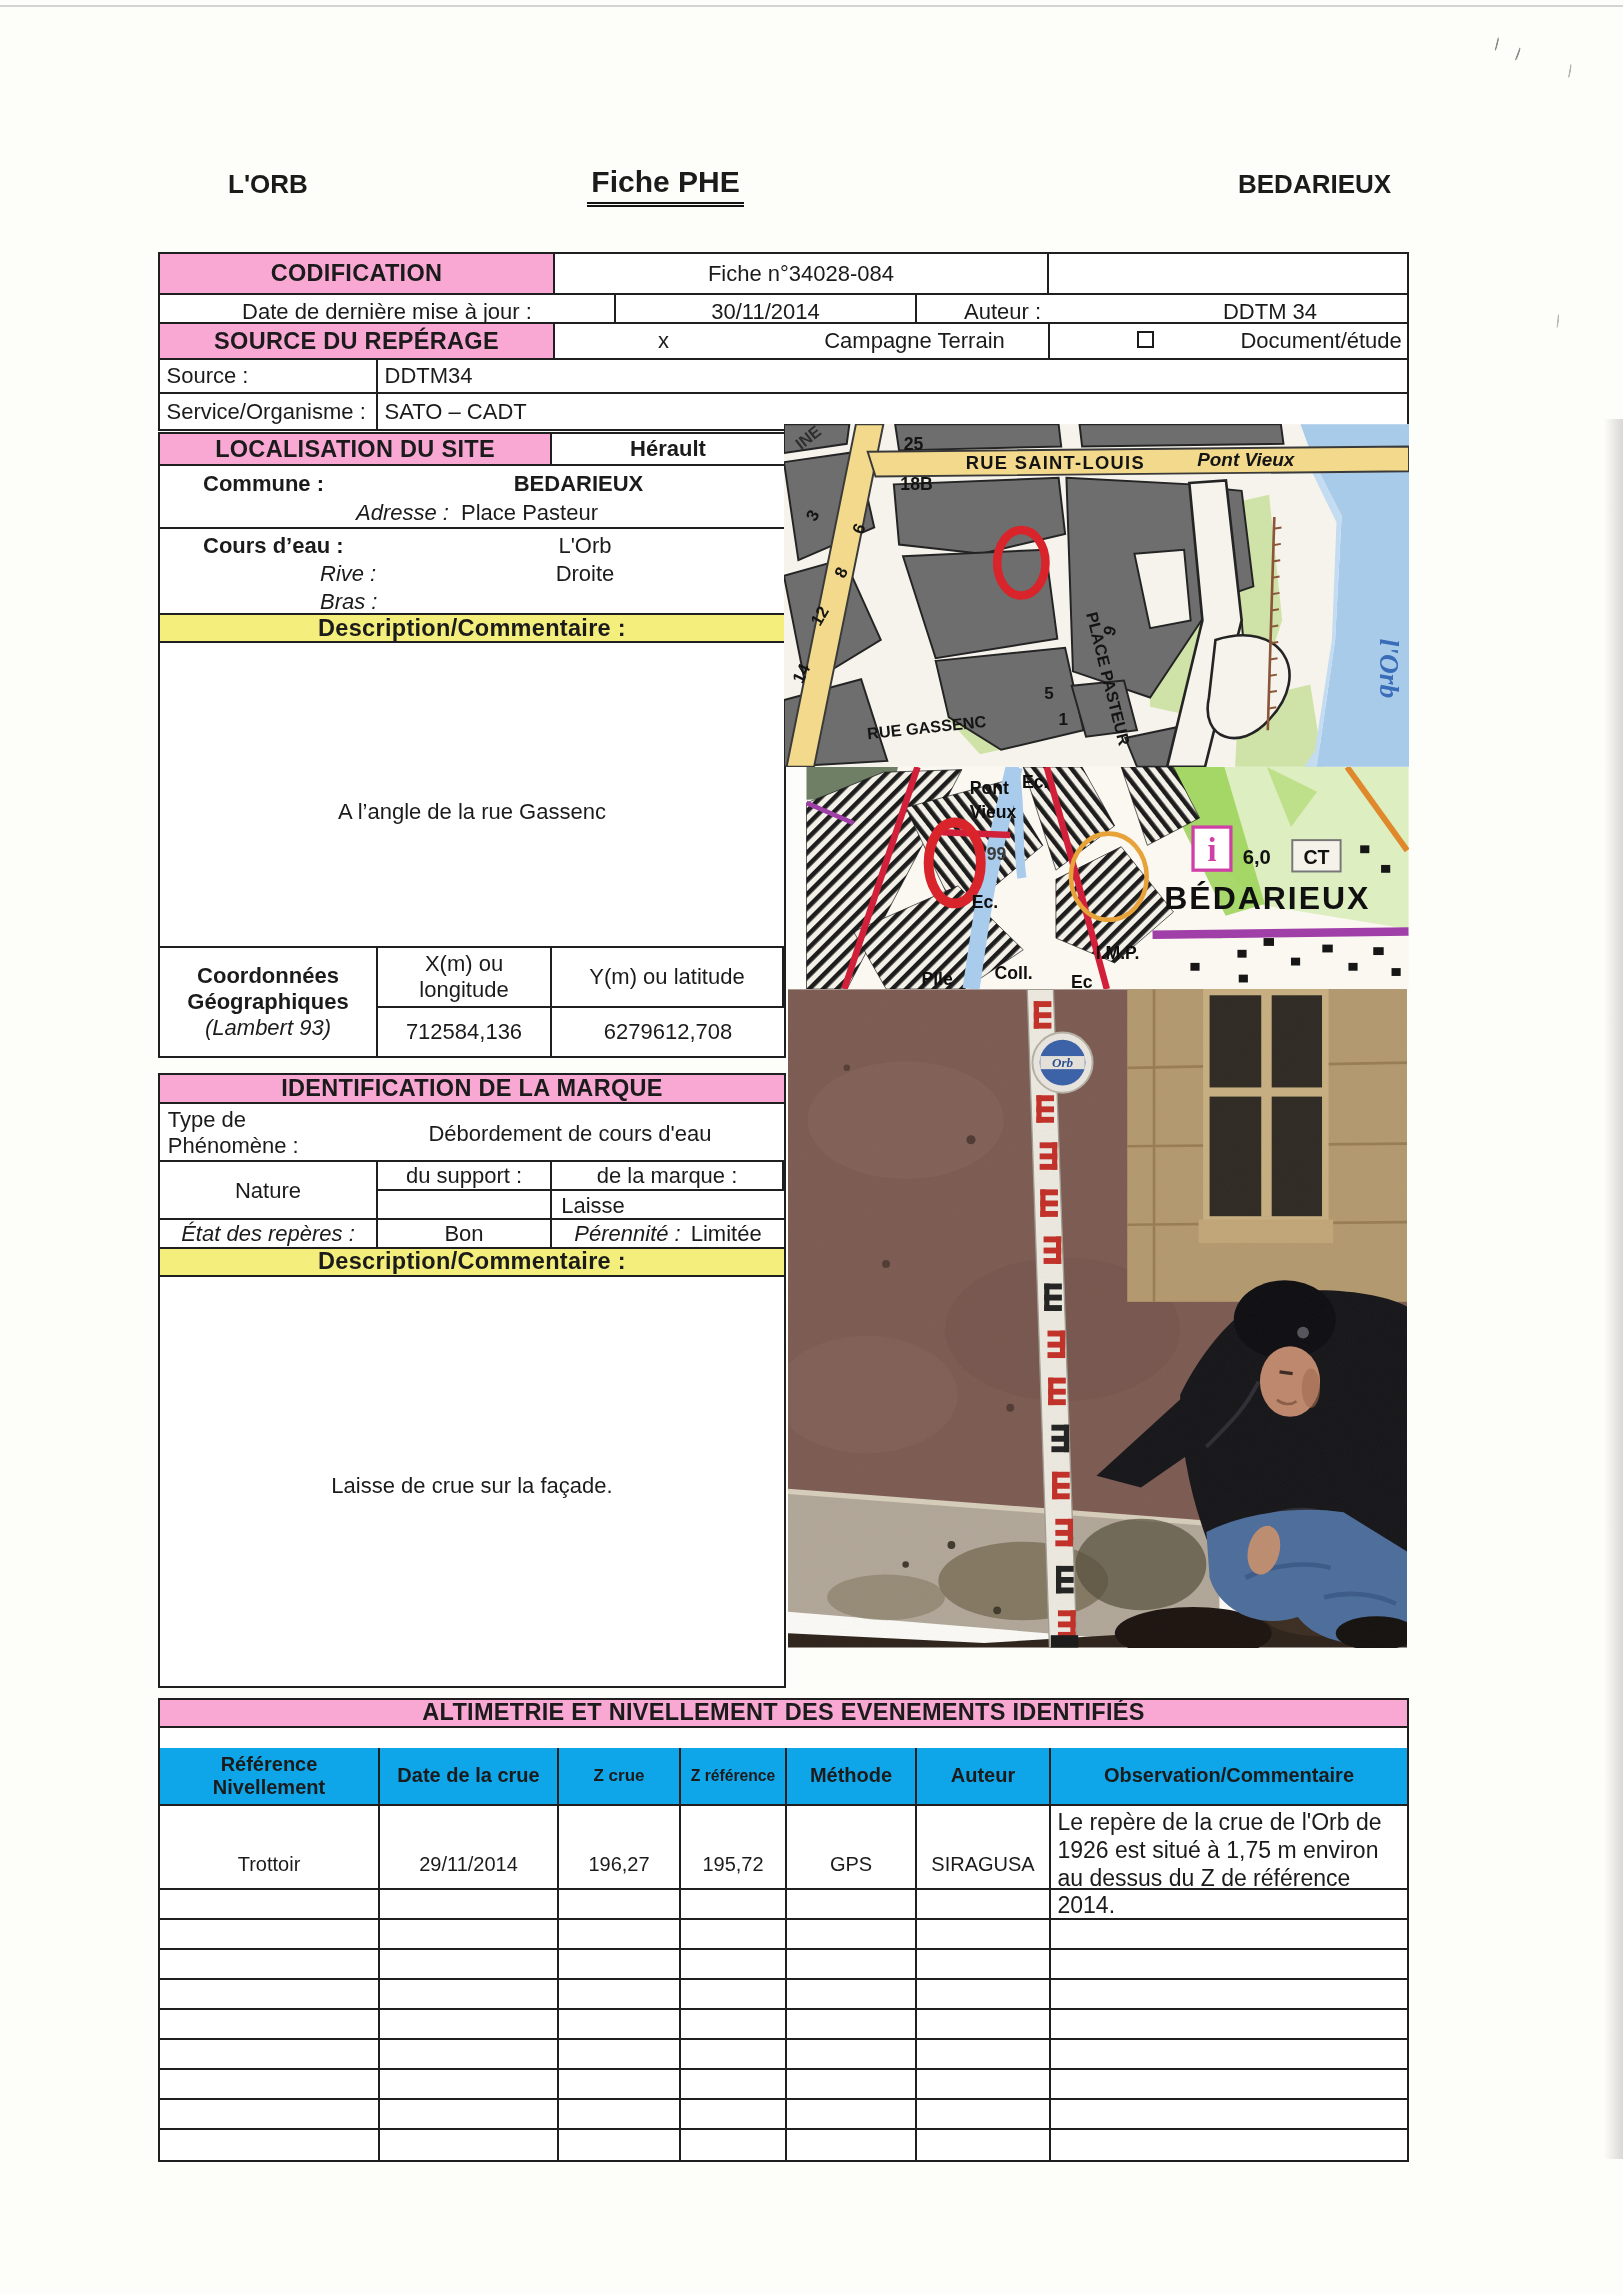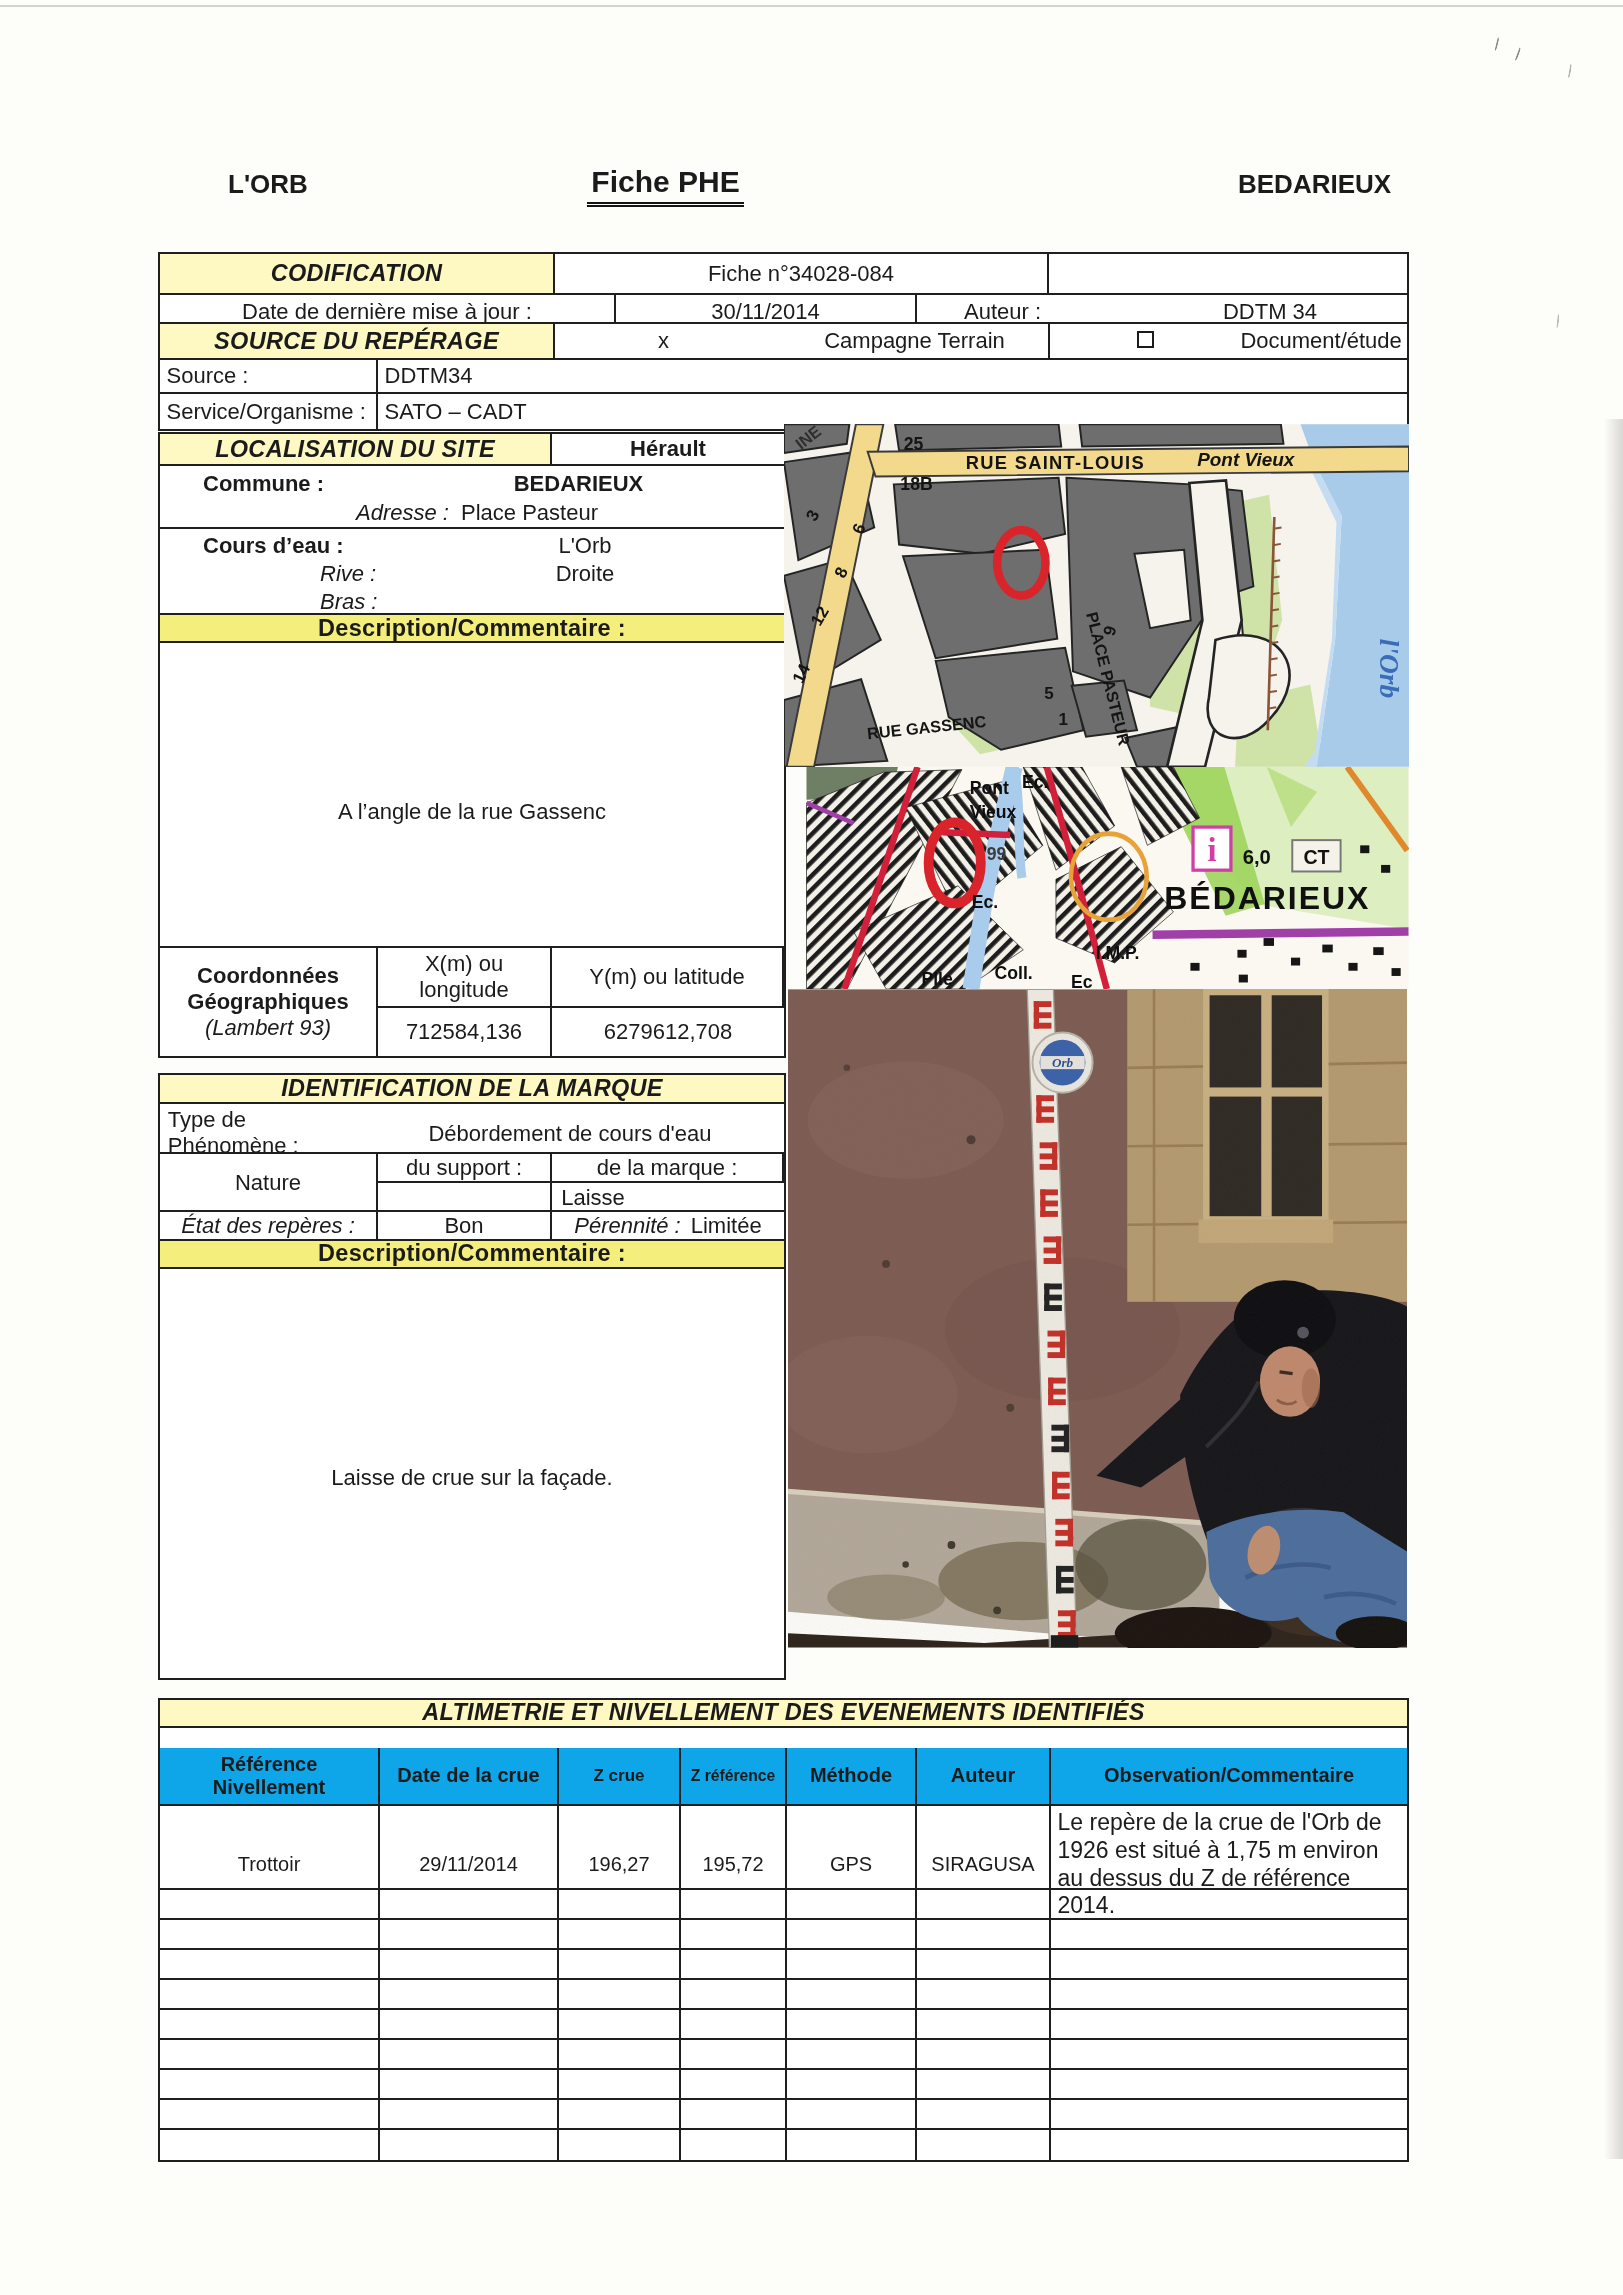--- a/index.html
+++ b/index.html
@@ -7,21 +7,21 @@
   .page { position:relative; width:1623px; height:2295px; background:#fdfdfa; color:#1b1b1b; overflow:hidden; }
   .abs { position:absolute; }
 
   
   .wrap { position:absolute; border:2px solid #1f1f1f; background:#fff; }
   .row  { position:relative; width:100%; border-bottom:2px solid #1f1f1f; }
   .row:last-child { border-bottom:none; }
   .grid { display:grid; }
   .cell { position:relative; border-right:2px solid #1f1f1f; display:flex; align-items:center; justify-content:center; }
   .cell:last-child { border-right:none; }
-  .teal   { background:#fef9c3;font-style:italic; }
+  .teal   { background:#f9a8d4; }
   .yellow { background:#f4ef7c; }
   .grayhd { background:#0ea5e9;margin-top:20px; }
   .ttl  { font-weight:bold; font-size:23.5px; letter-spacing:0.3px; }
   .t34  { font-size:22px; }
   .t31  { font-size:20px; }
   .bold { font-weight:bold; }
   .ital { font-style:italic; }
   .ctr  { text-align:center; }
   .pre  { white-space:pre-line; }
 
@@ -138,21 +138,21 @@
       <div class="cell t34 ctr" style="border-bottom:2px solid #1f1f1f;">Y(m) ou latitude</div>
       <div class="cell t34">712584,136</div>
       <div class="cell t34">6279612,708</div>
     </div>
   </div>
 
   <div class="wrap" style="left:158px;top:1073px;width:628px;">
     <div class="row teal" style="height:29px;display:flex;align-items:center;justify-content:center;">
       <span class="ttl">IDENTIFICATION DE LA MARQUE</span>
     </div>
-    <div class="row" style="height:50px;">
+    <div class="row" style="height:58px;">
       <span class="t34 pre" style="position:absolute;left:7.8px;top:2.6px;line-height:1.2;">Type de
 Phénomène :</span>
       <span class="t34 ctr" style="position:absolute;left:196px;right:0;top:17px;">Débordement de cours d'eau</span>
     </div>
     <div class="row grid" style="grid-template-columns:218px 174px auto;grid-template-rows:29px 29px;height:58px;">
       <div class="cell t34" style="grid-row:1/3;">Nature</div>
       <div class="cell t34" style="border-bottom:2px solid #1f1f1f;">du support :</div>
       <div class="cell t34" style="border-bottom:2px solid #1f1f1f;">de la marque :</div>
       <div class="cell"></div>
       <div class="cell t34" style="justify-content:flex-start;padding-left:9.2px;">Laisse</div>

